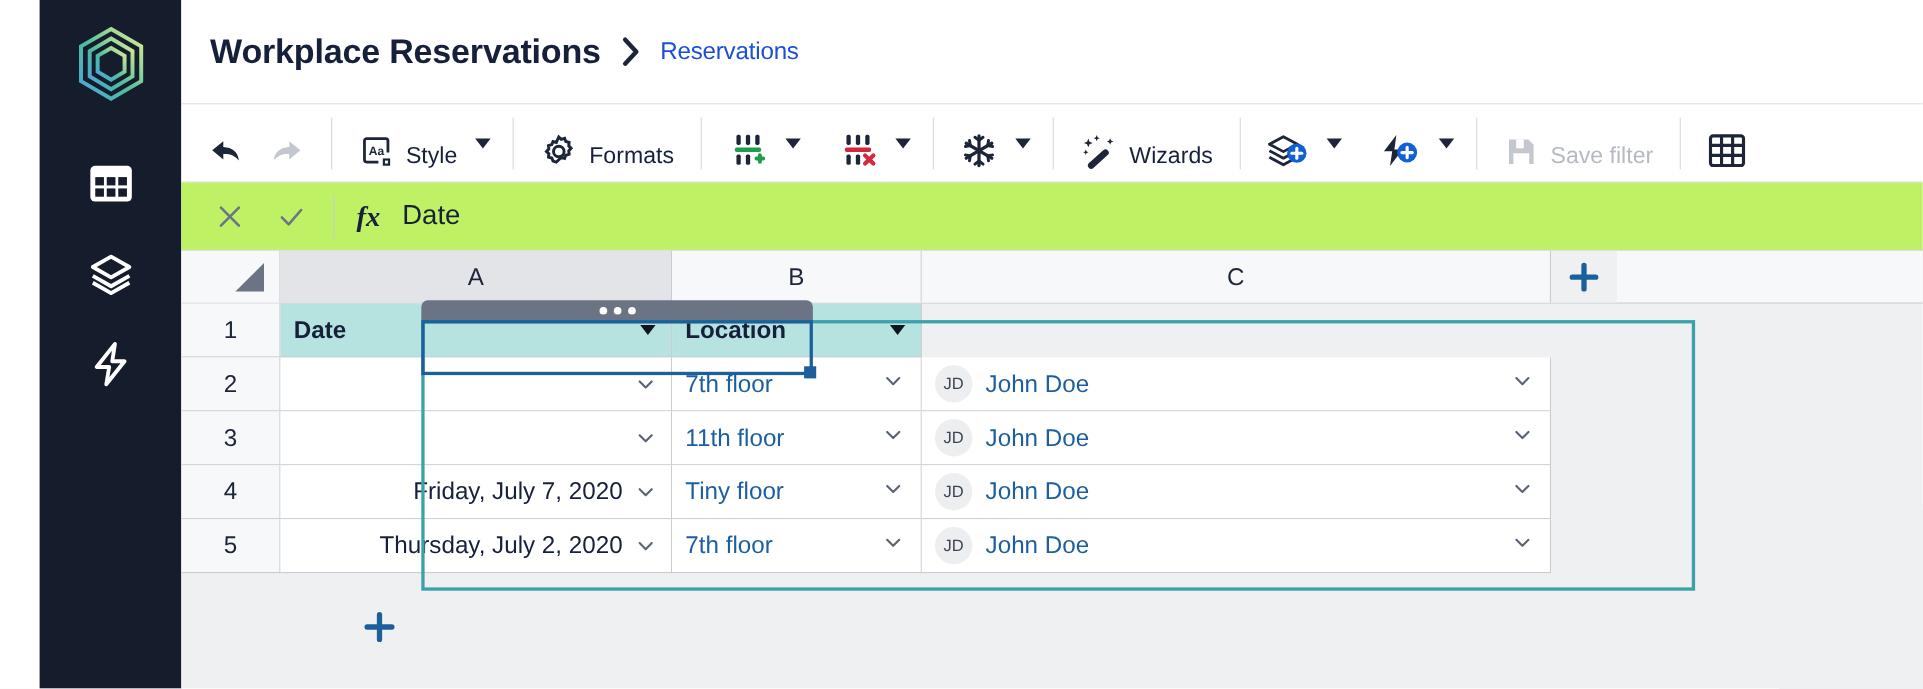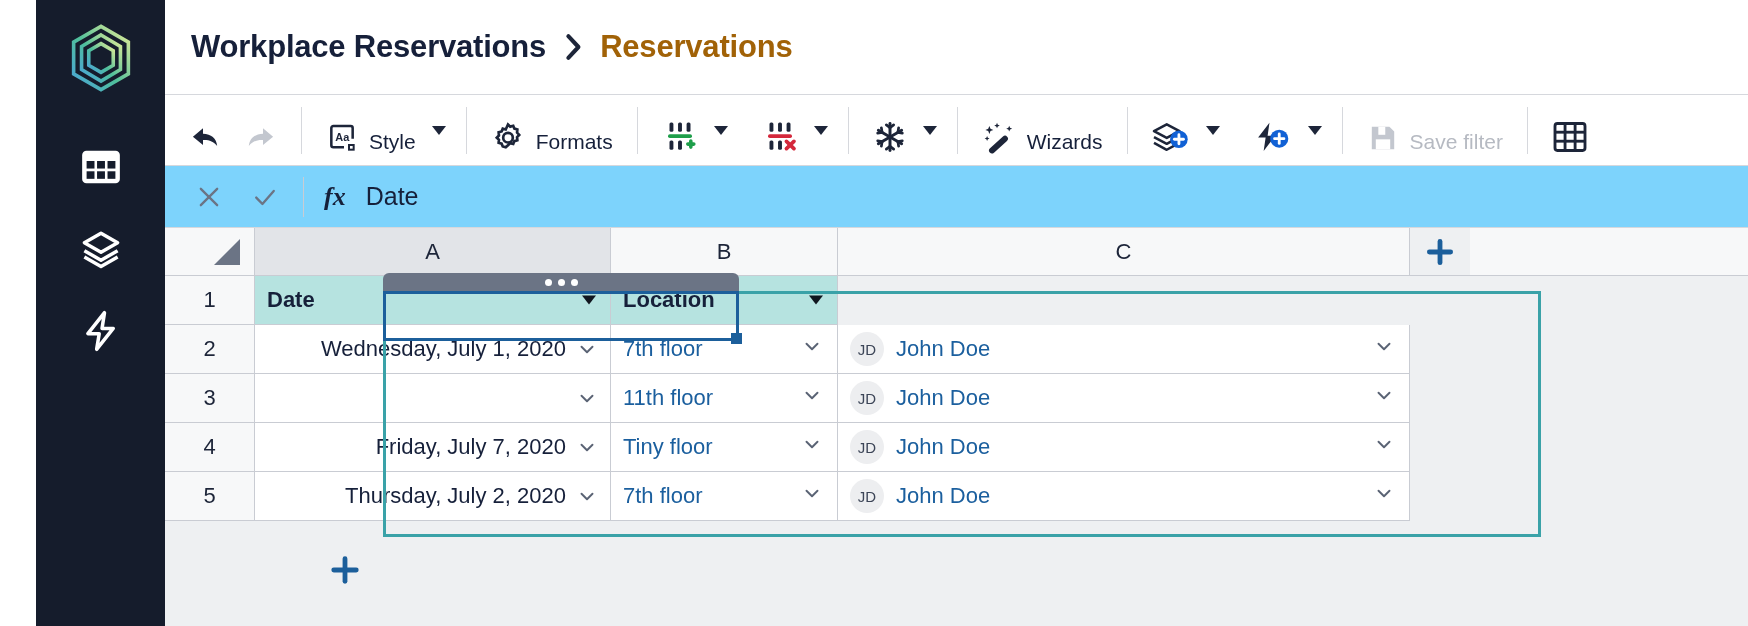--- a/index.html
+++ b/index.html
@@ -27,21 +27,21 @@
   
   .main { flex: 1; display: flex; flex-direction: column; height: 626px; background: #fff; }
 
   
   .crumbbar {
     height: 95px; min-height: 95px; display: flex; align-items: center;
     padding-left: 26px; border-bottom: 1px solid #d6d8dd; background: #fff;
   }
   .crumb-title { font-size: 31px; font-weight: 700; color: #16203a; letter-spacing: -0.2px; }
   .crumb-sep { margin: 0 16px; color: #2b3652; font-size: 26px; font-weight: 700; display:flex; align-items:center;}
-  .crumb-leaf { font-size: 31px; font-weight: 700; color: #a16207; letter-spacing: -0.2px; }
+  .crumb-leaf { font-size: 22px; font-weight: 400; color: #1d4ed8; letter-spacing: -0.2px; }
 
   
   .toolbar {
     height: 71px; min-height: 71px; display: flex; align-items: center;
     border-bottom: 1px solid #d6d8dd; background: #fff;
   }
   .tb-group { display: flex; align-items: center; height: 100%; padding: 0 14px; }
   .tb-sep { width: 1px; height: 47px; background: #d6d8dd; }
   .tb-btn {
     display: flex; align-items: flex-end; gap: 11px; height: 48px;
@@ -56,21 +56,21 @@
   .tb-caret i {
     display:block; width: 0; height: 0;
     border-left: 7px solid transparent; border-right: 7px solid transparent;
     border-top: 9px solid #1d2539;
   }
   .ico { display: flex; align-items: center; justify-content: center; }
 
   
   .fbar {
     height: 62px; min-height: 62px; display: flex; align-items: center;
-    border-bottom: 1px solid #d6d8dd; background: #7dd3fc; padding-left: 16px;
+    border-bottom: 1px solid #d6d8dd; background: #bef264; padding-left: 16px;
   }
   .fbar-ic { width: 56px; height: 56px; display: flex; align-items: center; justify-content: center; cursor: pointer; }
   .fbar-sep { width: 1px; height: 40px; background: #c9ccd3; margin: 0 10px; }
   .fx { font-family: "Liberation Serif", serif; font-style: italic; font-size: 26px; color: #16203a; font-weight: 600; padding: 0 10px;}
   .fbar-val { font-size: 25px; color: #16203a; margin-left: 10px; }
 
   
   .gridwrap { flex: 1; position: relative; background: #eef0f2; overflow: hidden; }
 
   .colhdr { display: flex; height: 48px; background: #f7f8f9; border-bottom: 1px solid #c9ccd3; }
@@ -496,21 +496,20 @@
             <span>Location</span>
             <span class="chev-right">
                 <i class="tri" style="display:block"></i>
               </span>
           </div>
         </div>
 
         <div class="row">
           <div class="rn">2</div>
           <div class="cell a">
-            <span>Wednesday, July 1, 2020</span>
             <span class="chev">
               <svg width="22" height="22" viewBox="0 0 24 24" fill="none" stroke="currentColor" stroke-width="2.1" stroke-linecap="round" stroke-linejoin="round">
                   <polyline points="6,9.5 12,15.5 18,9.5"></polyline>
                 </svg>
             </span>
           </div>
           <div class="cell b">
             <span class="link">7th floor</span>
             <span class="chev-right">
               <svg width="22" height="22" viewBox="0 0 24 24" fill="none" stroke="currentColor" stroke-width="2.1" stroke-linecap="round" stroke-linejoin="round">

